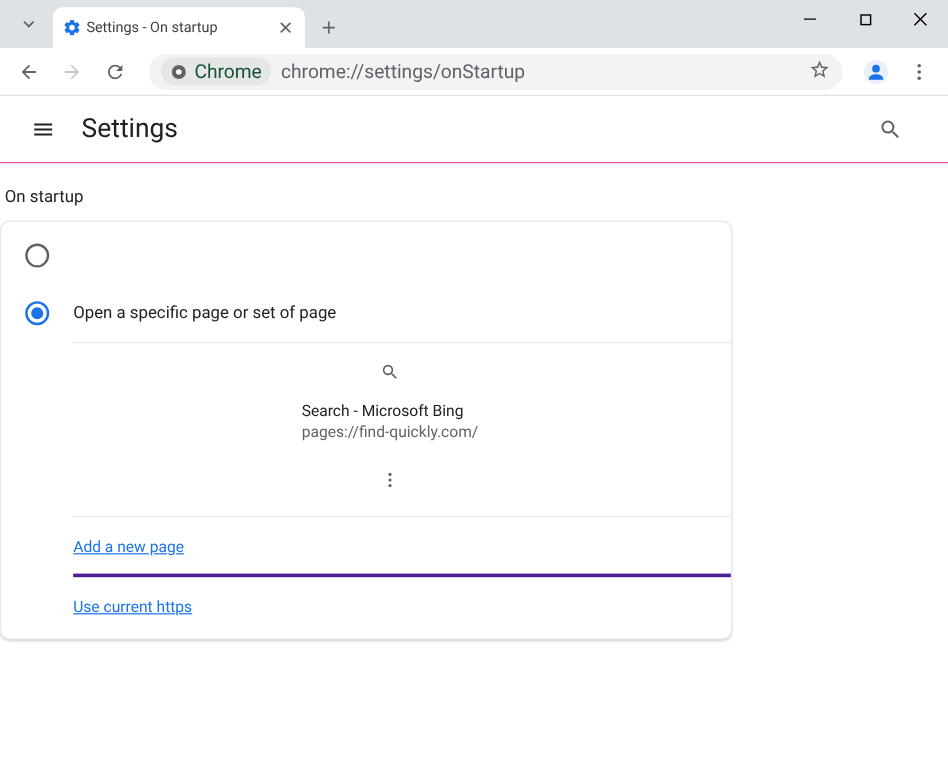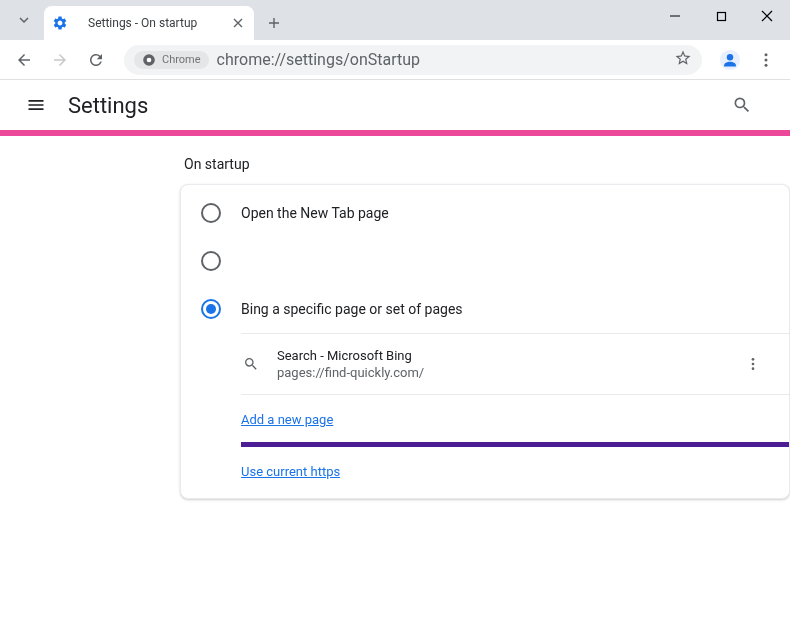--- a/index.html
+++ b/index.html
@@ -32,21 +32,21 @@
       margin-bottom: 4px;
     }
     .tab {
       background: #fff;
       height: 34px;
       width: 210px;
       border-radius: 8px 8px 0 0;
       display: flex;
       align-items: center;
       padding: 0 8px;
-      gap: 20px;
+      gap: 4px;
       margin-left: 4px;
     }
     .tab-icon {
       width: 16px;
       height: 16px;
       display: flex;
       align-items: center;
       justify-content: center;
     }
     .tab-title {
@@ -119,27 +119,27 @@
       background: #f1f3f4;
       border-radius: 15px;
       display: flex;
       align-items: center;
       padding: 0 10px;
       gap: 8px;
       margin: 0 8px;
     }
     .chrome-chip {
       display: flex;
-      align-items: flex-start;
+      align-items: center;
       gap: 6px;
       background: #e4e6e8;
       border-radius: 12px;
       padding: 2px 8px;
-      font-size: 11px;
-      color: #737373;
+      font-size: 16px;
+      color: #14532d;
     }
     .url-text {
       font-size: 16px;
       color: #5f6368;
     }
     .omnibox-spacer {
       flex: 1;
     }
     .star-btn {
       cursor: pointer;
@@ -152,21 +152,21 @@
       justify-content: center;
       cursor: pointer;
       border-radius: 50%;
     }
     
     .settings-header {
       height: 56px;
       display: flex;
       align-items: center;
       padding: 0 16px;
-      border-bottom: 6px solid #ec4899;
+      border-bottom: 1px solid #ec4899;
     }
     .hamburger {
       width: 40px;
       height: 40px;
       display: flex;
       align-items: center;
       justify-content: center;
       cursor: pointer;
       border-radius: 50%;
     }
@@ -185,21 +185,21 @@
       justify-content: center;
       cursor: pointer;
       border-radius: 50%;
       margin-right: 12px;
     }
     
     .content {
       padding: 20px 0 0 0;
       display: flex;
       flex-direction: column;
-      align-items: flex-end;
+      align-items: flex-start;
     }
     .section-wrap {
       width: 610px;
     }
     .section-heading {
       font-size: 14px;
       color: #202124;
       margin-bottom: 12px;
       padding-left: 4px;
     }
@@ -244,20 +244,21 @@
     .sub-section {
       margin-left: 60px;
       border-top: 1px solid #e8eaed;
     }
     .page-entry {
       display: flex;
       align-items: center;
       padding: 14px 20px 14px 0;
       gap: 16px;
       border-bottom: 1px solid #e8eaed;
+      flex-direction: column;
     }
     .page-favicon {
       width: 20px;
       height: 20px;
       display: flex;
       align-items: center;
       justify-content: center;
       flex-shrink: 0;
     }
     .page-info {
@@ -278,21 +279,21 @@
       width: 32px;
       height: 32px;
       display: flex;
       align-items: center;
       justify-content: center;
       cursor: pointer;
       border-radius: 50%;
     }
     .link-row {
       padding: 14px 0;
-      border-bottom: 5px solid #4c1d95;
+      border-bottom: 3px solid #4c1d95;
     }
     .link-row:last-child {
       border-bottom: none;
     }
     .link {
       font-size: 13px;
       color: #1a73e8;
       text-decoration: underline;
       cursor: pointer;
     }
@@ -404,28 +405,24 @@
       </svg>
   </div>
 </div>
 
 <div class="content">
   <div class="section-wrap">
     <div class="section-heading">On startup</div>
     <div class="card">
       <div class="radio-row">
         <div class="radio"></div>
-        <span class="radio-label">Open the New Tab page</span>
-      </div>
-      <div class="radio-row">
-        <div class="radio"></div>
       </div>
       <div class="radio-row">
         <div class="radio selected"></div>
-        <span class="radio-label">Bing a specific page or set of pages</span>
+        <span class="radio-label">Open a specific page or set of page</span>
       </div>
       <div class="sub-section">
         <div class="page-entry">
           <span class="page-favicon">
             <svg width="16" height="16" viewBox="0 0 24 24">
                 <path d="M15.5 14h-.79l-.28-.27A6.471 6.471 0 0 0 16 9.5 6.5 6.5 0 1 0 9.5 16c1.61 0 3.09-.59 4.23-1.57l.27.28v.79l5 4.99L20.49 19l-4.99-5zm-6 0C7.01 14 5 11.99 5 9.5S7.01 5 9.5 5 14 7.01 14 9.5 11.99 14 9.5 14z" fill="#5f6368"></path>
               </svg>
           </span>
           <div class="page-info">
             <span class="page-title">Search - Microsoft Bing</span>

